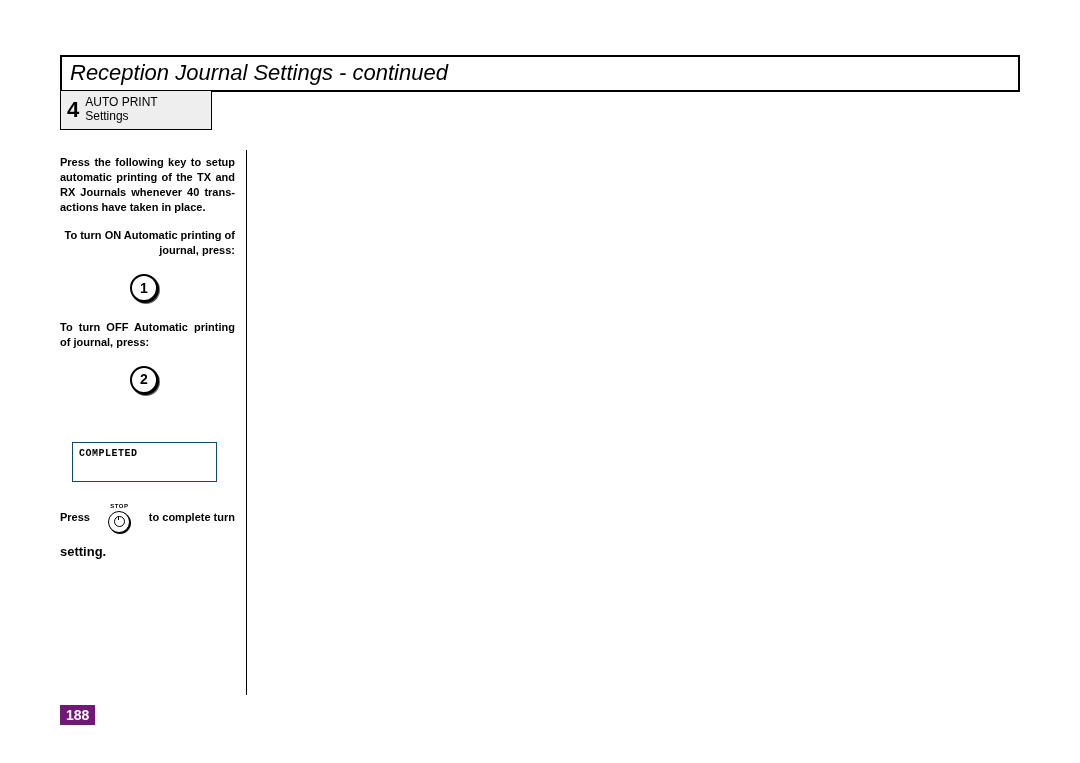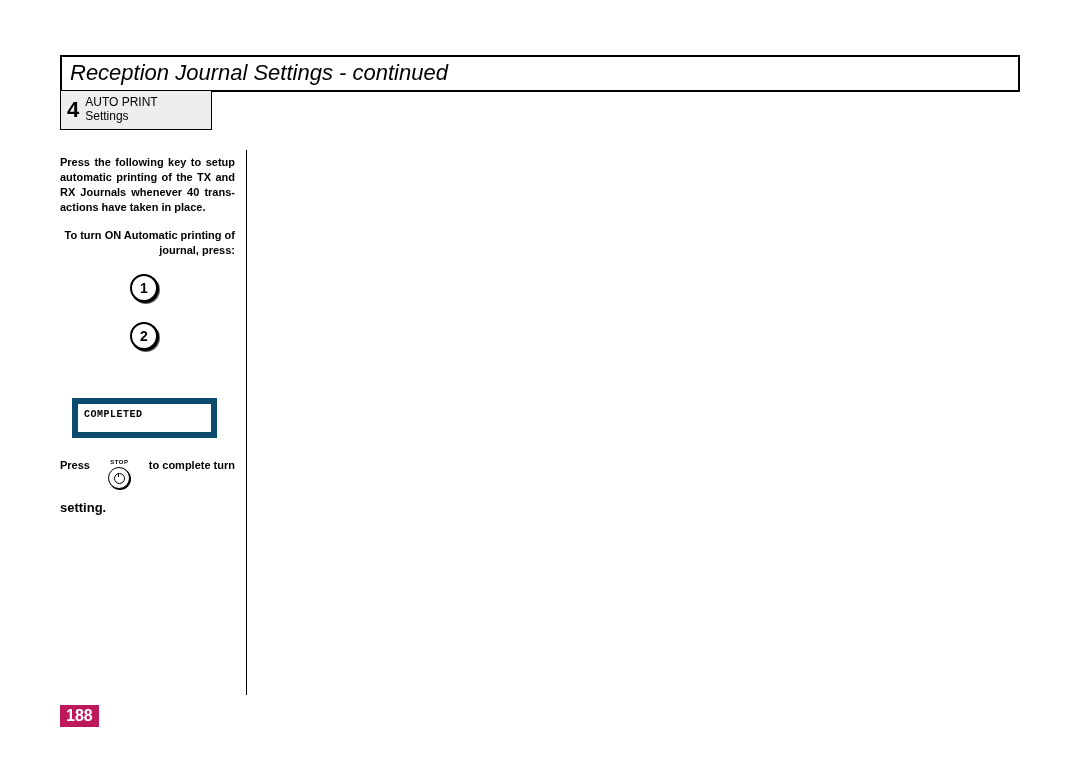--- a/index.html
+++ b/index.html
@@ -82,32 +82,33 @@
     box-shadow: 1px 1px 0 #000, 2px 2px 0 rgba(0,0,0,0.6);
     display: inline-flex;
     align-items: center;
     justify-content: center;
     font-size: 14px;
     font-family: Arial, sans-serif;
     margin: 2px 0 18px 70px;
     background: #fff;
   }
   .display-panel {
-    border: 6px solid #0c4a6e;
+    border: 1px solid #0c4a6e;
     width: 145px;
     height: 40px;
     margin: 30px 0 20px 12px;
     padding: 4px 6px;
     box-sizing: border-box;
     font-family: "Courier New", monospace;
     font-size: 10px;
     letter-spacing: 0.5px;
   }
   .press-line {
     display: flex;
+    align-items: center;
     justify-content: space-between;
     width: 175px;
     margin-top: 8px;
     font-size: 11px;
   }
   .press-word { }
   .press-tail { }
   .stop-btn-wrap {
     display: inline-flex;
     flex-direction: column;
@@ -147,23 +148,23 @@
     background: #000;
   }
   .setting-line {
     margin-top: 10px;
     font-size: 13px;
   }
   .page-num {
     position: absolute;
     left: 60px;
     top: 705px;
-    background: #be185d;
+    background: #701a75;
     color: #fff;
-    font-size: 16px;
+    font-size: 14px;
     font-weight: bold;
     padding: 2px 6px;
     text-align: right;
   }
 </style>
 </head>
 <body>
 
 <div class="page">
 
@@ -182,20 +183,21 @@
   <div class="divider"></div>
 
   <div class="col">
 
     <div class="para">Press the following key to setup automatic printing of the TX and RX Journals whenever 40 trans-actions have taken in place.</div>
 
     <div class="para" style="text-align:right;">To turn ON Automatic printing of journal, press:</div>
 
     <div class="key-circle">1</div>
 
+    <div class="para">To turn OFF Automatic printing of journal, press:</div>
 
     <div class="key-circle">2</div>
 
 
     <div class="display-panel">COMPLETED</div>
 
     <div class="press-line">
       <span class="press-word">Press</span>
       <span class="stop-btn-wrap">
         <span class="stop-label">STOP</span>

